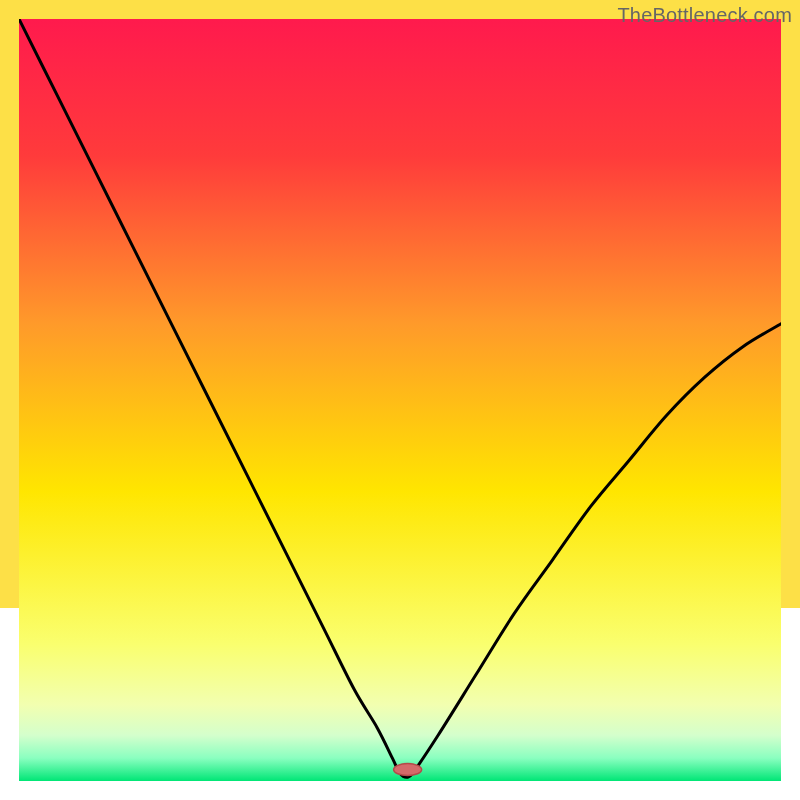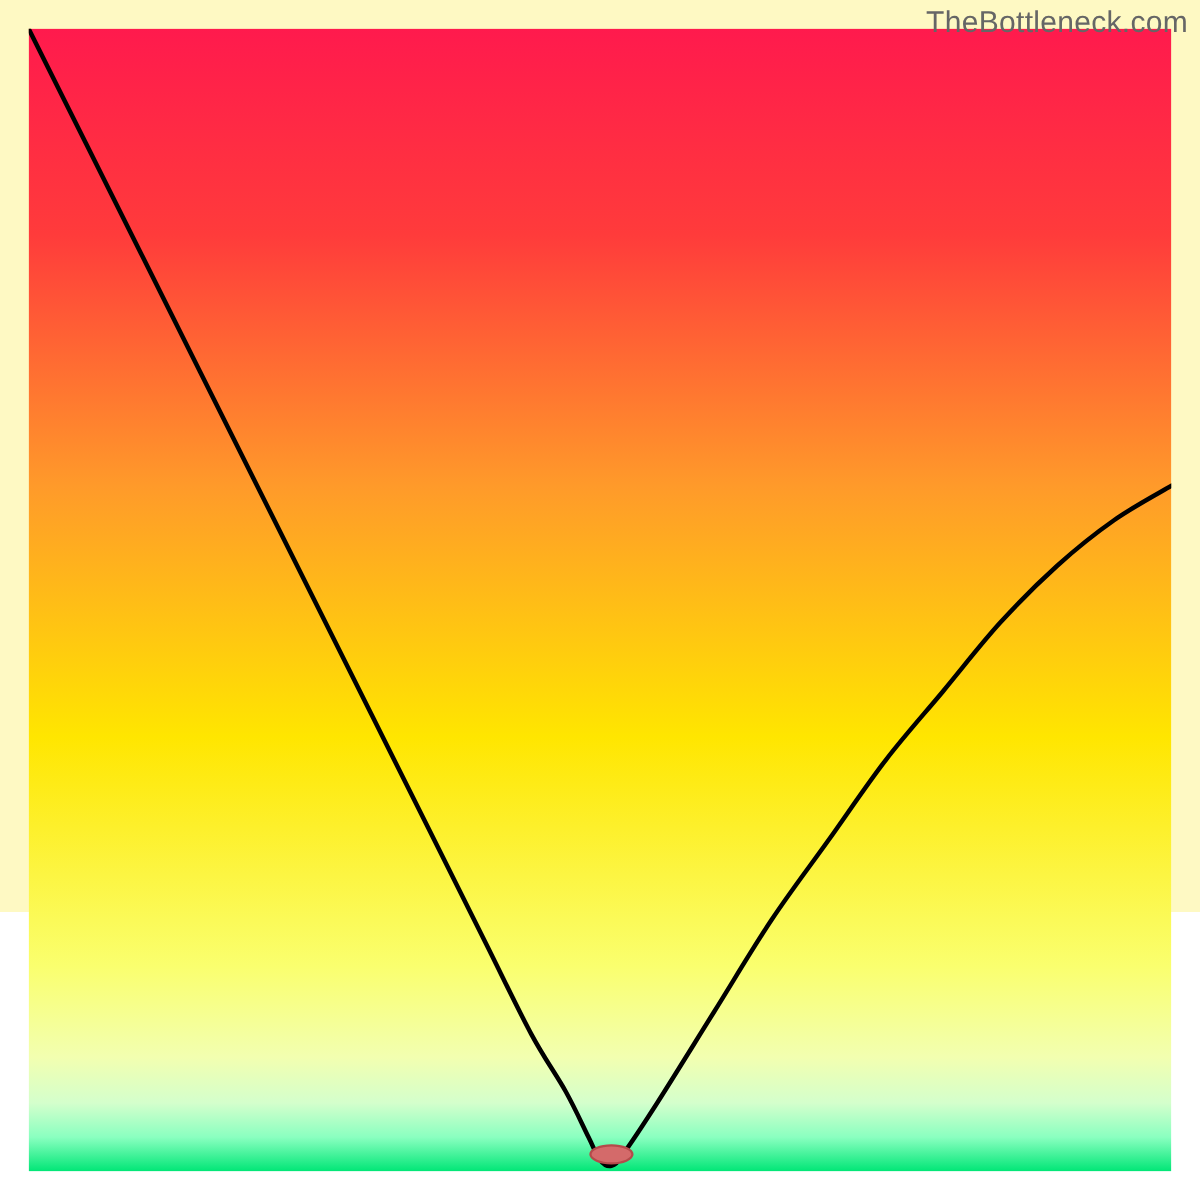--- a/index.html
+++ b/index.html
@@ -7,21 +7,21 @@
     padding: 0;
     width: 800px;
     height: 800px;
     overflow: hidden;
     font-family: Arial, Helvetica, sans-serif;
   }
   .canvas {
     position: relative;
     width: 800px;
     height: 608px;
-    background: #fef9c3;
+    background: #fde047;
   }
   .attribution {
     position: absolute;
     top: 4px;
     right: 8px;
     color: #666;
     font-size: 20px;
     z-index: 5;
     letter-spacing: 0.2px;
   }

